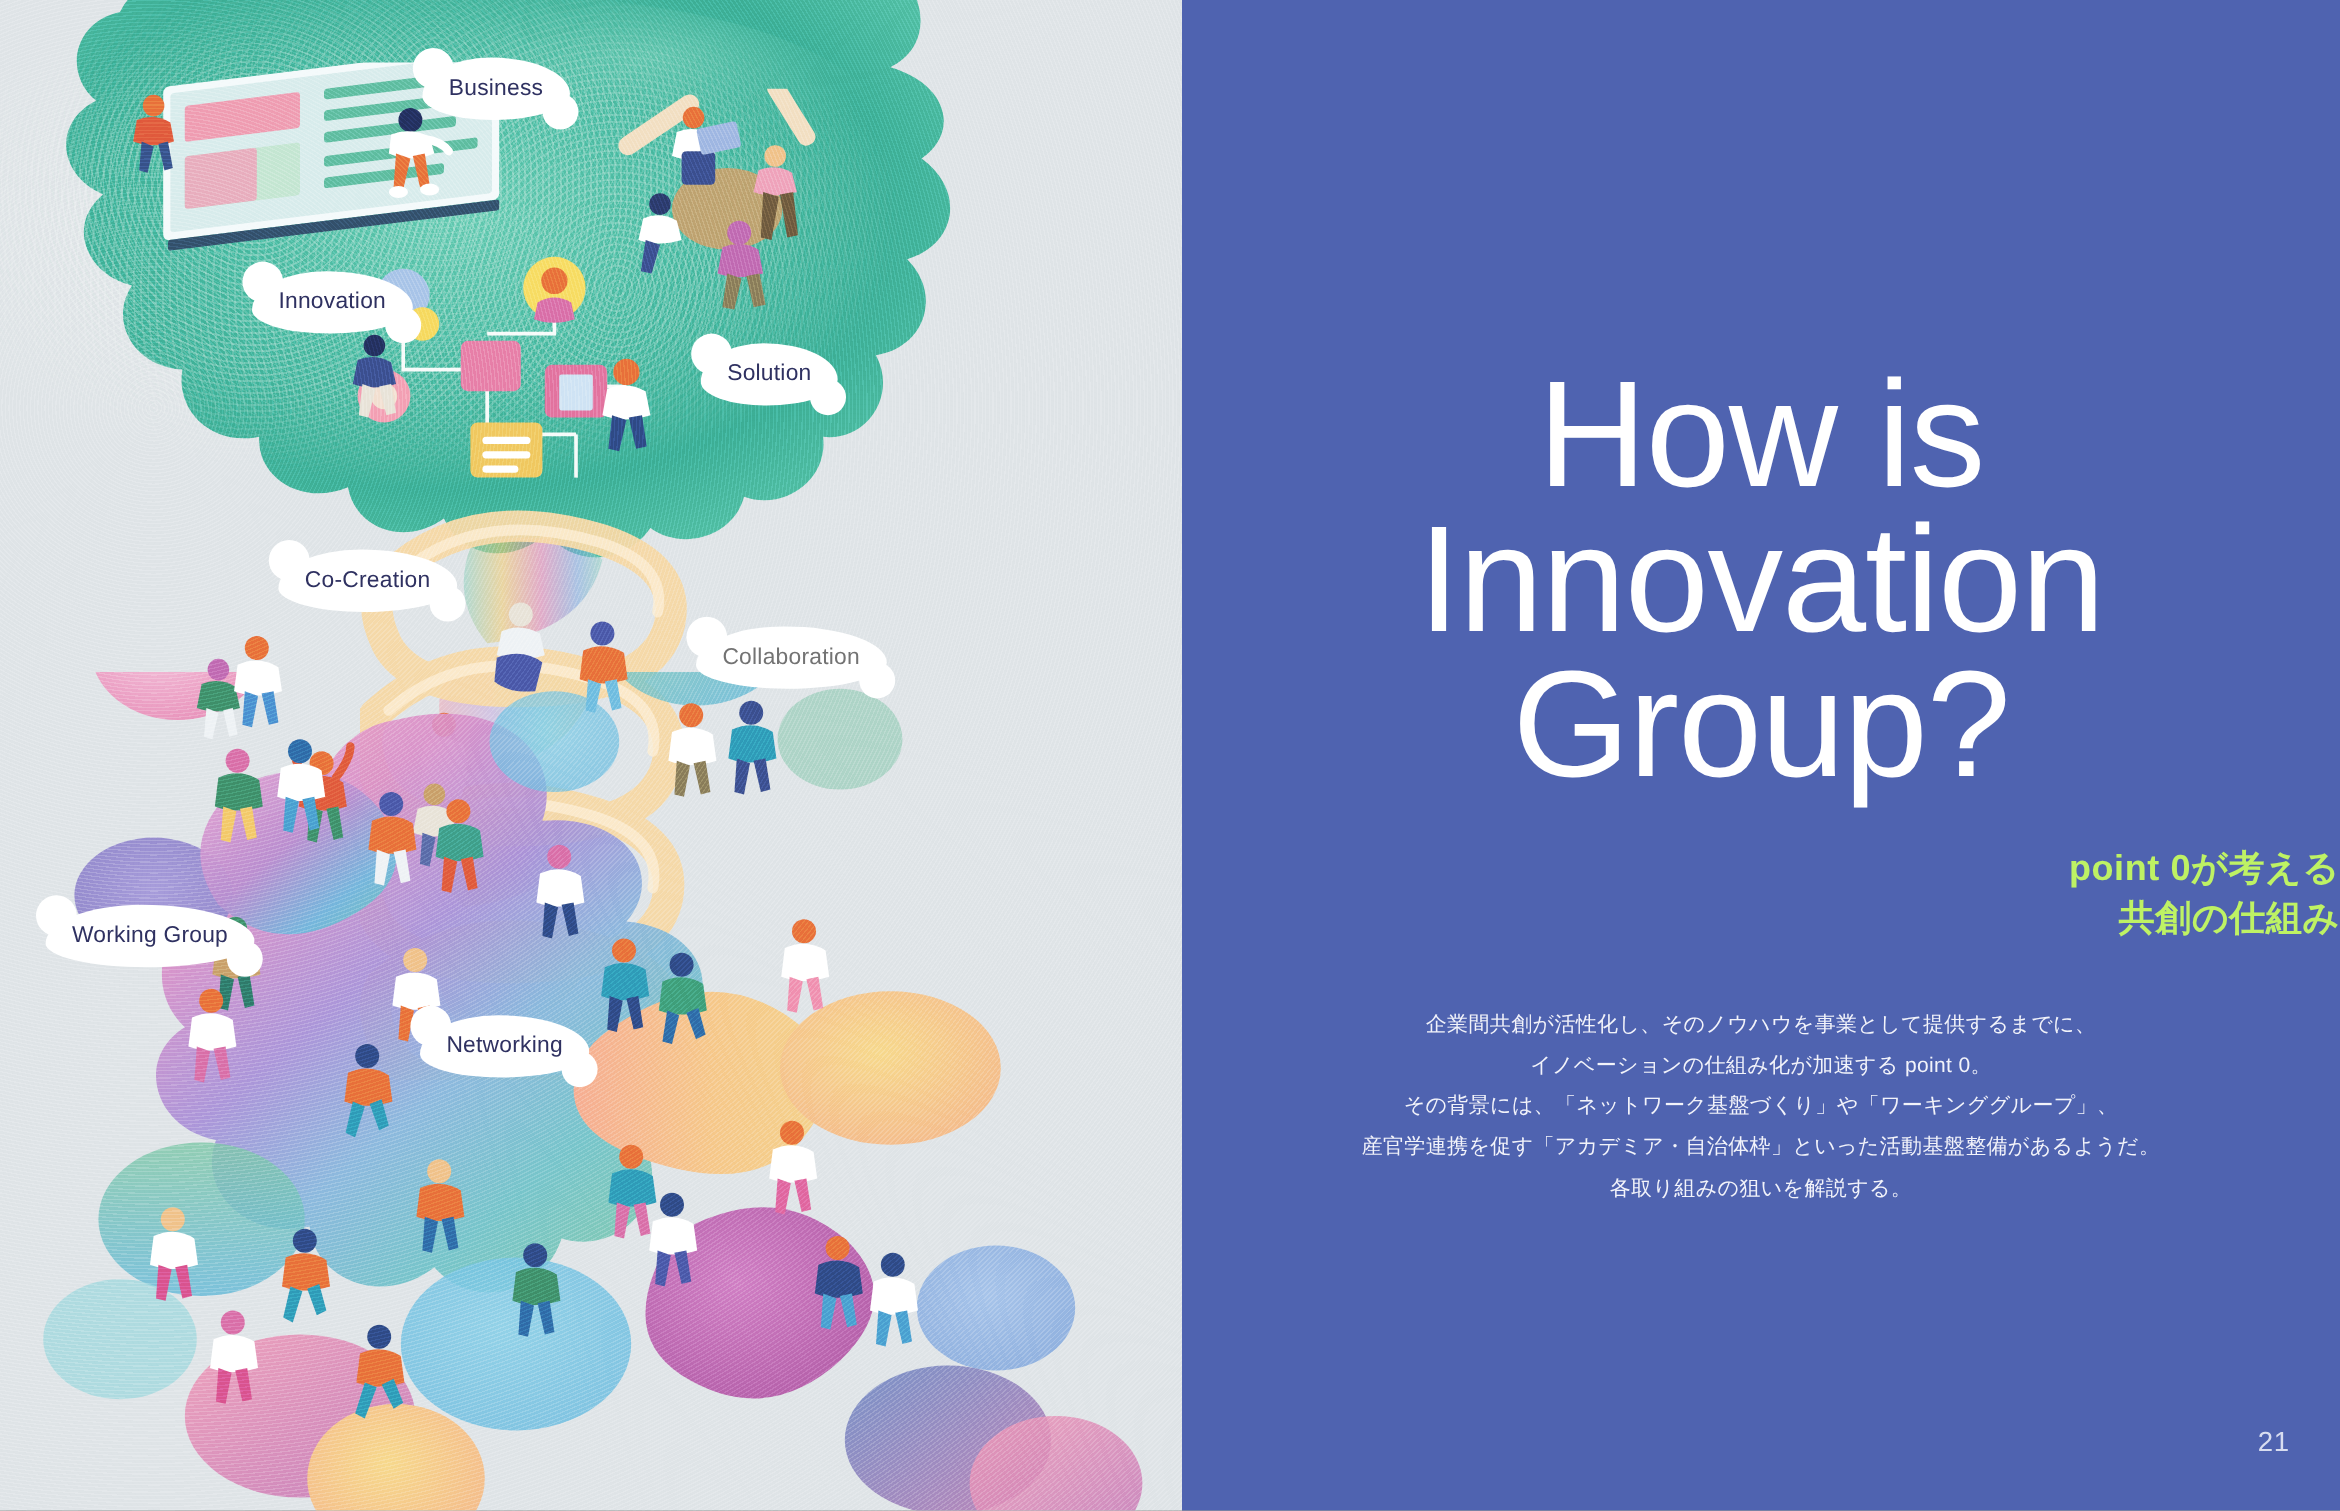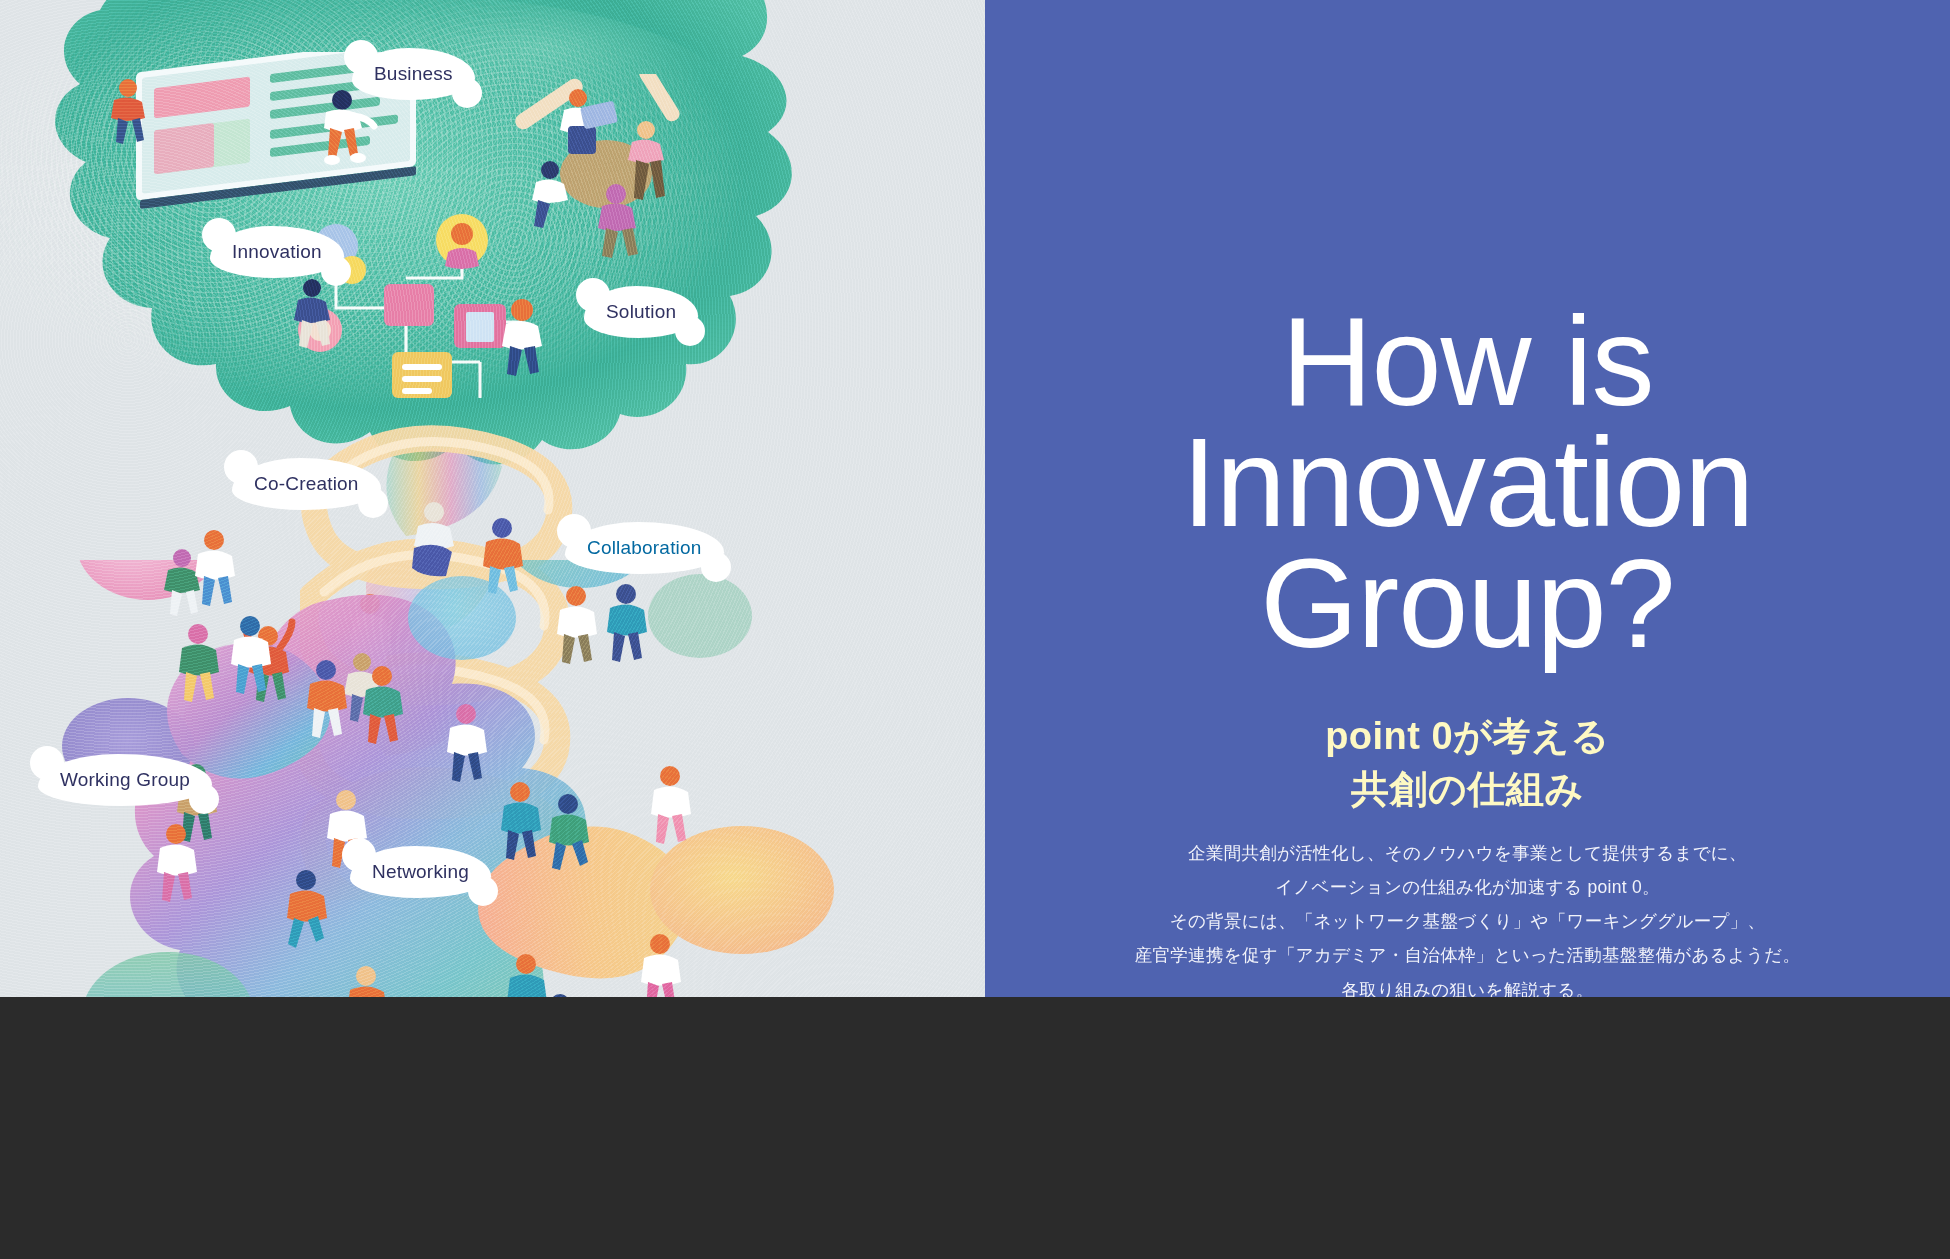--- a/index.html
+++ b/index.html
@@ -1,19 +1,19 @@
 <!DOCTYPE html>
 <html lang="ja"><head>
 <meta charset="utf-8">
 <title>How is Innovation Born?</title>
 <style>
   html,body{margin:0;padding:0;background:#2b2b2b;}
   *{box-sizing:border-box;}
   #spread{
-    position:relative;width:1950px;height:997px;overflow:hidden;
+    position:relative;width:1950px;height:1259px;overflow:hidden;
     font-family:"Liberation Sans","DejaVu Sans",sans-serif;
     background:#dfe4e7;
   }
 
   
   #left-panel{
     position:absolute;left:0;top:0;width:985px;height:1259px;
     background:#dfe4e7;overflow:hidden;
   }
   #illustration{position:absolute;inset:0;}
@@ -43,22 +43,22 @@
     position:absolute;left:985px;top:0;width:965px;height:1259px;
     background:#4f63b0;color:#ffffff;
   }
   #headline{
     position:absolute;left:0;right:0;top:218px;text-align:center;
     font-size:126px;line-height:.96;font-weight:300;letter-spacing:-1px;
     color:#ffffff;
   }
   #headline .hl-line{display:block;white-space:nowrap;}
   #subtitle{
-    position:absolute;left:0;right:0;top:678px;text-align:center;
-    font-size:38px;line-height:1.42;font-weight:700;color:#fef9c3;
+    position:absolute;left:0;right:0;top:678px;text-align:right;
+    font-size:30px;line-height:1.42;font-weight:700;color:#bef264;
     letter-spacing:.5px;
   }
   #subtitle .sub-line{display:block;}
   #body-copy{
     position:absolute;left:0;right:0;top:812px;text-align:center;
     font-size:17.5px;line-height:1.95;font-weight:400;color:#f2f3fa;
     letter-spacing:.3px;
     margin-top:24px;
   }
   #body-copy .body-line{display:block;}
@@ -543,21 +543,21 @@
           </div>
           <div class="label-bubble" style="left: 210px; top: 226px; min-width: 110px; color: rgb(47, 49, 97);">
             <span>Innovation</span>
           </div>
           <div class="label-bubble" style="left: 584px; top: 286px; min-width: 90px; color: rgb(47, 49, 97);">
             <span>Solution</span>
           </div>
           <div class="label-bubble" style="left: 232px; top: 458px; min-width: 120px; color: rgb(47, 49, 97);">
             <span>Co-Creation</span>
           </div>
-          <div class="label-bubble" style="left: 565px; top: 522px; min-width: 136px; color: #0369a1;">
+          <div class="label-bubble" style="left: 580px; top: 522px; min-width: 136px; color: #737373;">
             <span>Collaboration</span>
           </div>
           <div class="label-bubble" style="left: 38px; top: 754px; min-width: 142px; color: rgb(47, 49, 97);">
             <span>Working Group</span>
           </div>
           <div class="label-bubble" style="left: 350px; top: 846px; min-width: 118px; color: rgb(47, 49, 97);">
             <span>Networking</span>
           </div>
         </div>
     </div>

